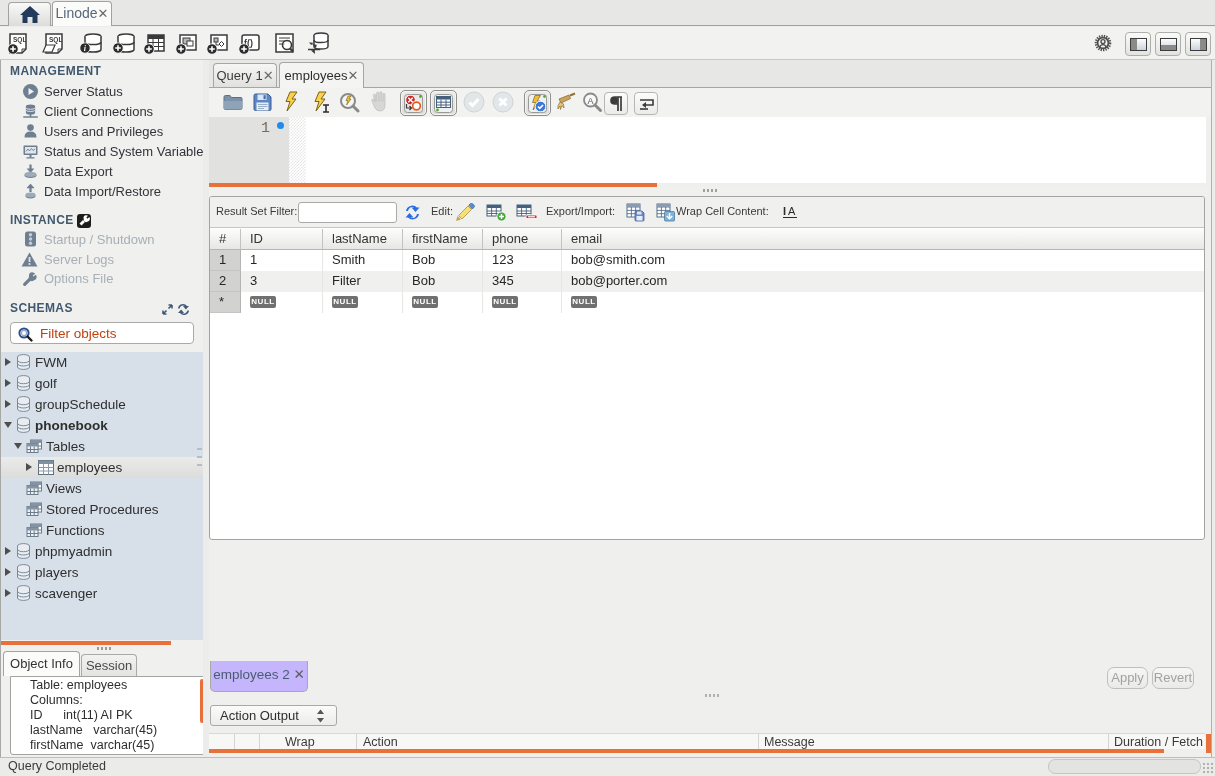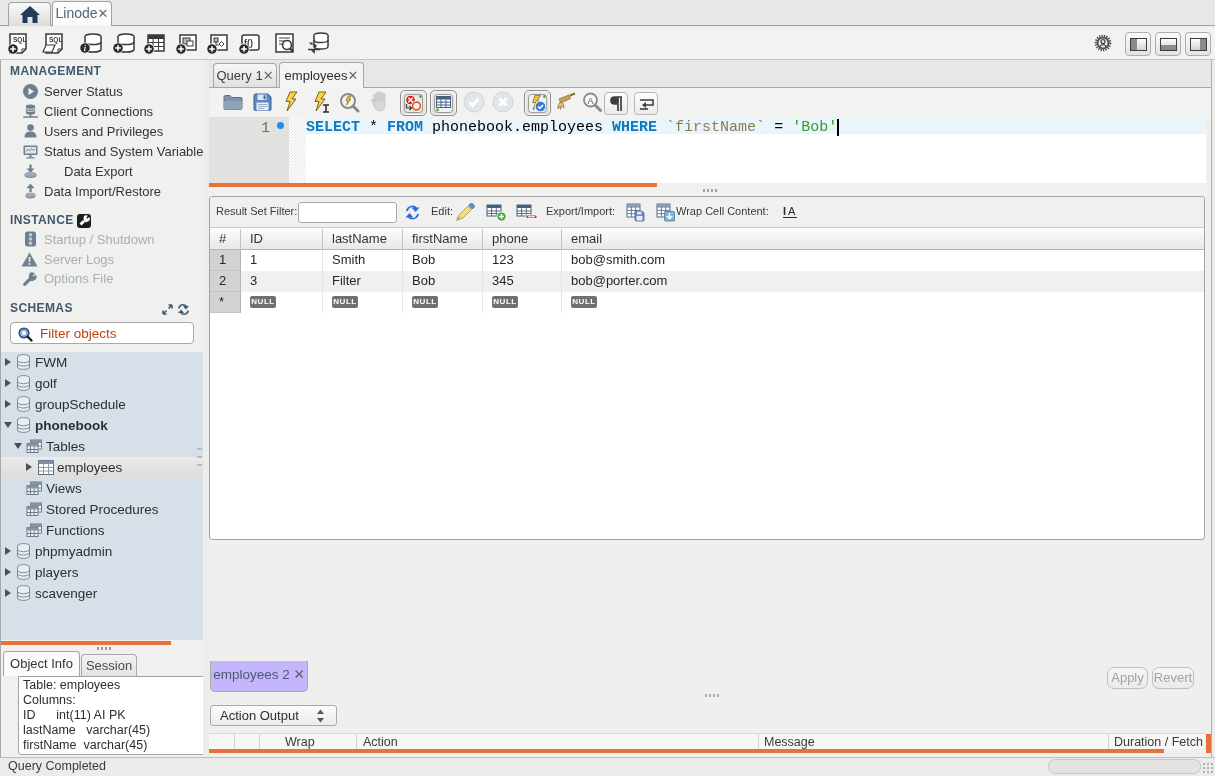--- a/index.html
+++ b/index.html
@@ -35,21 +35,21 @@
   #tree { left:0; top:292px; width:203px; height:288px; background:#d7e0e9; }
   .trow { position:absolute; left:0; width:203px; height:21px; font-size:13.5px; color:#2e2e2e; }
   .trow .lbl { position:absolute; top:3px; }
   .tri { position:absolute; width:0; height:0; }
   .tri.r { border-left:6px solid #4e4e4e; border-top:4px solid transparent; border-bottom:4px solid transparent; }
   .tri.d { border-top:6px solid #4e4e4e; border-left:4px solid transparent; border-right:4px solid transparent; }
 
   
   #oitab { left:3px; top:591px; width:77px; height:25px; background:#fbfbfa; border:1px solid #a3a3a1; border-bottom:none; border-radius:4px 4px 0 0; font-size:13px; color:#333; text-align:center; line-height:24px; }
   #sesstab { left:81px; top:594px; width:56px; height:22px; background:linear-gradient(#f2f2f0,#e3e3e1); border:1px solid #a9a9a7; border-bottom:none; border-radius:4px 4px 0 0; font-size:13px; color:#4a4a4a; text-align:center; line-height:21px; }
-  #oipanel { left:18px; top:616px; width:197px; height:79px; background:#fff; border:1px solid #a3a3a1; border-radius:0 3px 3px 3px; font-size:12.5px; color:#2e2e2e; line-height:15px; padding:1px 4px; white-space:pre; overflow:hidden; }
+  #oipanel { left:10px; top:616px; width:197px; height:79px; background:#fff; border:1px solid #a3a3a1; border-radius:0 3px 3px 3px; font-size:12.5px; color:#2e2e2e; line-height:15px; padding:1px 19px; white-space:pre; overflow:hidden; }
 
   
   #statusbar { left:0; top:757px; width:1215px; height:19px; background:#ebebe9; border-top:1px solid #bdbdbb; font-size:12.5px; color:#3a3a3a; line-height:17px; padding-left:8px; }
 
   
   #mainarea { left:209px; top:60px; width:1002px; height:697px; background:#efefed; overflow:hidden; }
   
   #qtabrow { left:0; top:0; width:1002px; height:28px; background:#e7e7e5; border-bottom:1px solid #a6a6a4; }
   #qtab1 { left:4px; top:3px; width:64px; height:24px; background:linear-gradient(#f6f6f4,#e0e0de); border:1px solid #a6a6a4; border-bottom:none; border-radius:4px 4px 0 0; font-size:13px; color:#3c3c3c; text-align:center; line-height:23px; }
   #qtab2 { left:70px; top:2px; width:85px; height:26px; background:#f4f4f2; border:1px solid #a6a6a4; border-bottom:none; border-radius:4px 4px 0 0; font-size:13px; color:#2e2e2e; text-align:center; line-height:25px; }
@@ -235,21 +235,21 @@
     </svg>
     <div class="sideitem" style="top:84px;">Status and System Variables</div>
     <svg class="sicon" style="top:103px" width="17" height="17" viewBox="0 0 17 17">
       <g fill="#6e7f91">
         <rect x="7.4" y="1.5" width="2.2" height="5.5"></rect>
         <path d="M4.7 5.5 L12.3 5.5 L8.5 10 Z"></path>
         <ellipse cx="8.5" cy="12.4" rx="6" ry="2.6"></ellipse>
         <ellipse cx="8.5" cy="11.4" rx="6" ry="2.6" fill="#9dabb8"></ellipse>
       </g>
     </svg>
-    <div class="sideitem" style="top:104px;margin-left:20px;">Data Export</div>
+    <div class="sideitem" style="top:104px;">Data Export</div>
     <svg class="sicon" style="top:123px" width="17" height="17" viewBox="0 0 17 17">
       <g fill="#6e7f91">
         <rect x="7.4" y="4" width="2.2" height="5"></rect>
         <path d="M4.7 5 L12.3 5 L8.5 0.8 Z" transform="translate(0,0)"></path>
         <path d="M4.7 5.2 L12.3 5.2 L8.5 1 Z"></path>
         <ellipse cx="8.5" cy="13" rx="5" ry="2.4"></ellipse>
         <ellipse cx="8.5" cy="12" rx="5" ry="2.4" fill="#9dabb8"></ellipse>
       </g>
     </svg>
     <div class="sideitem" style="top:124px;">Data Import/Restore</div>
@@ -542,21 +542,20 @@
           <path d="M7 4 L3 7 L7 10 Z" fill="#3c3c3c"></path>
           <path d="M1 11 L9 11" stroke="#3c3c3c" stroke-width="1.6"></path>
         </svg>
       </div>
 </div>
     <div class="abs" id="editor">
       <div class="abs" id="gutter"></div>
       <div class="abs mono" id="lnum">1</div>
       <div class="abs" id="bluedot"></div>
       <div class="abs" id="hatch"></div>
-      <div class="abs mono" id="codeline"><span class="kw">SELECT</span> * <span class="kw">FROM</span> phonebook.employees <span class="kw">WHERE</span> <span class="idq">`firstName`</span> = <span class="str">'Bob'</span><span style="border-left:2px solid #000;"></span></div>
     </div>
     <div class="abs" id="orangebar1"></div>
     <div class="abs" id="midsplit">
       <div class="abs" style="left:494px;top:2px;width:14px;height:3px;background:repeating-linear-gradient(90deg,#a0a09e 0 2px,transparent 2px 4px);"></div>
     </div>
     <div class="abs" id="resframe">
       <div id="resfilterbar">
         <span class="abs" style="left:6px;top:8px;">Result Set Filter:</span>
         <span class="abs" id="resinput"></span>
         <span class="abs" style="left:221px;top:8px;">Edit:</span>

